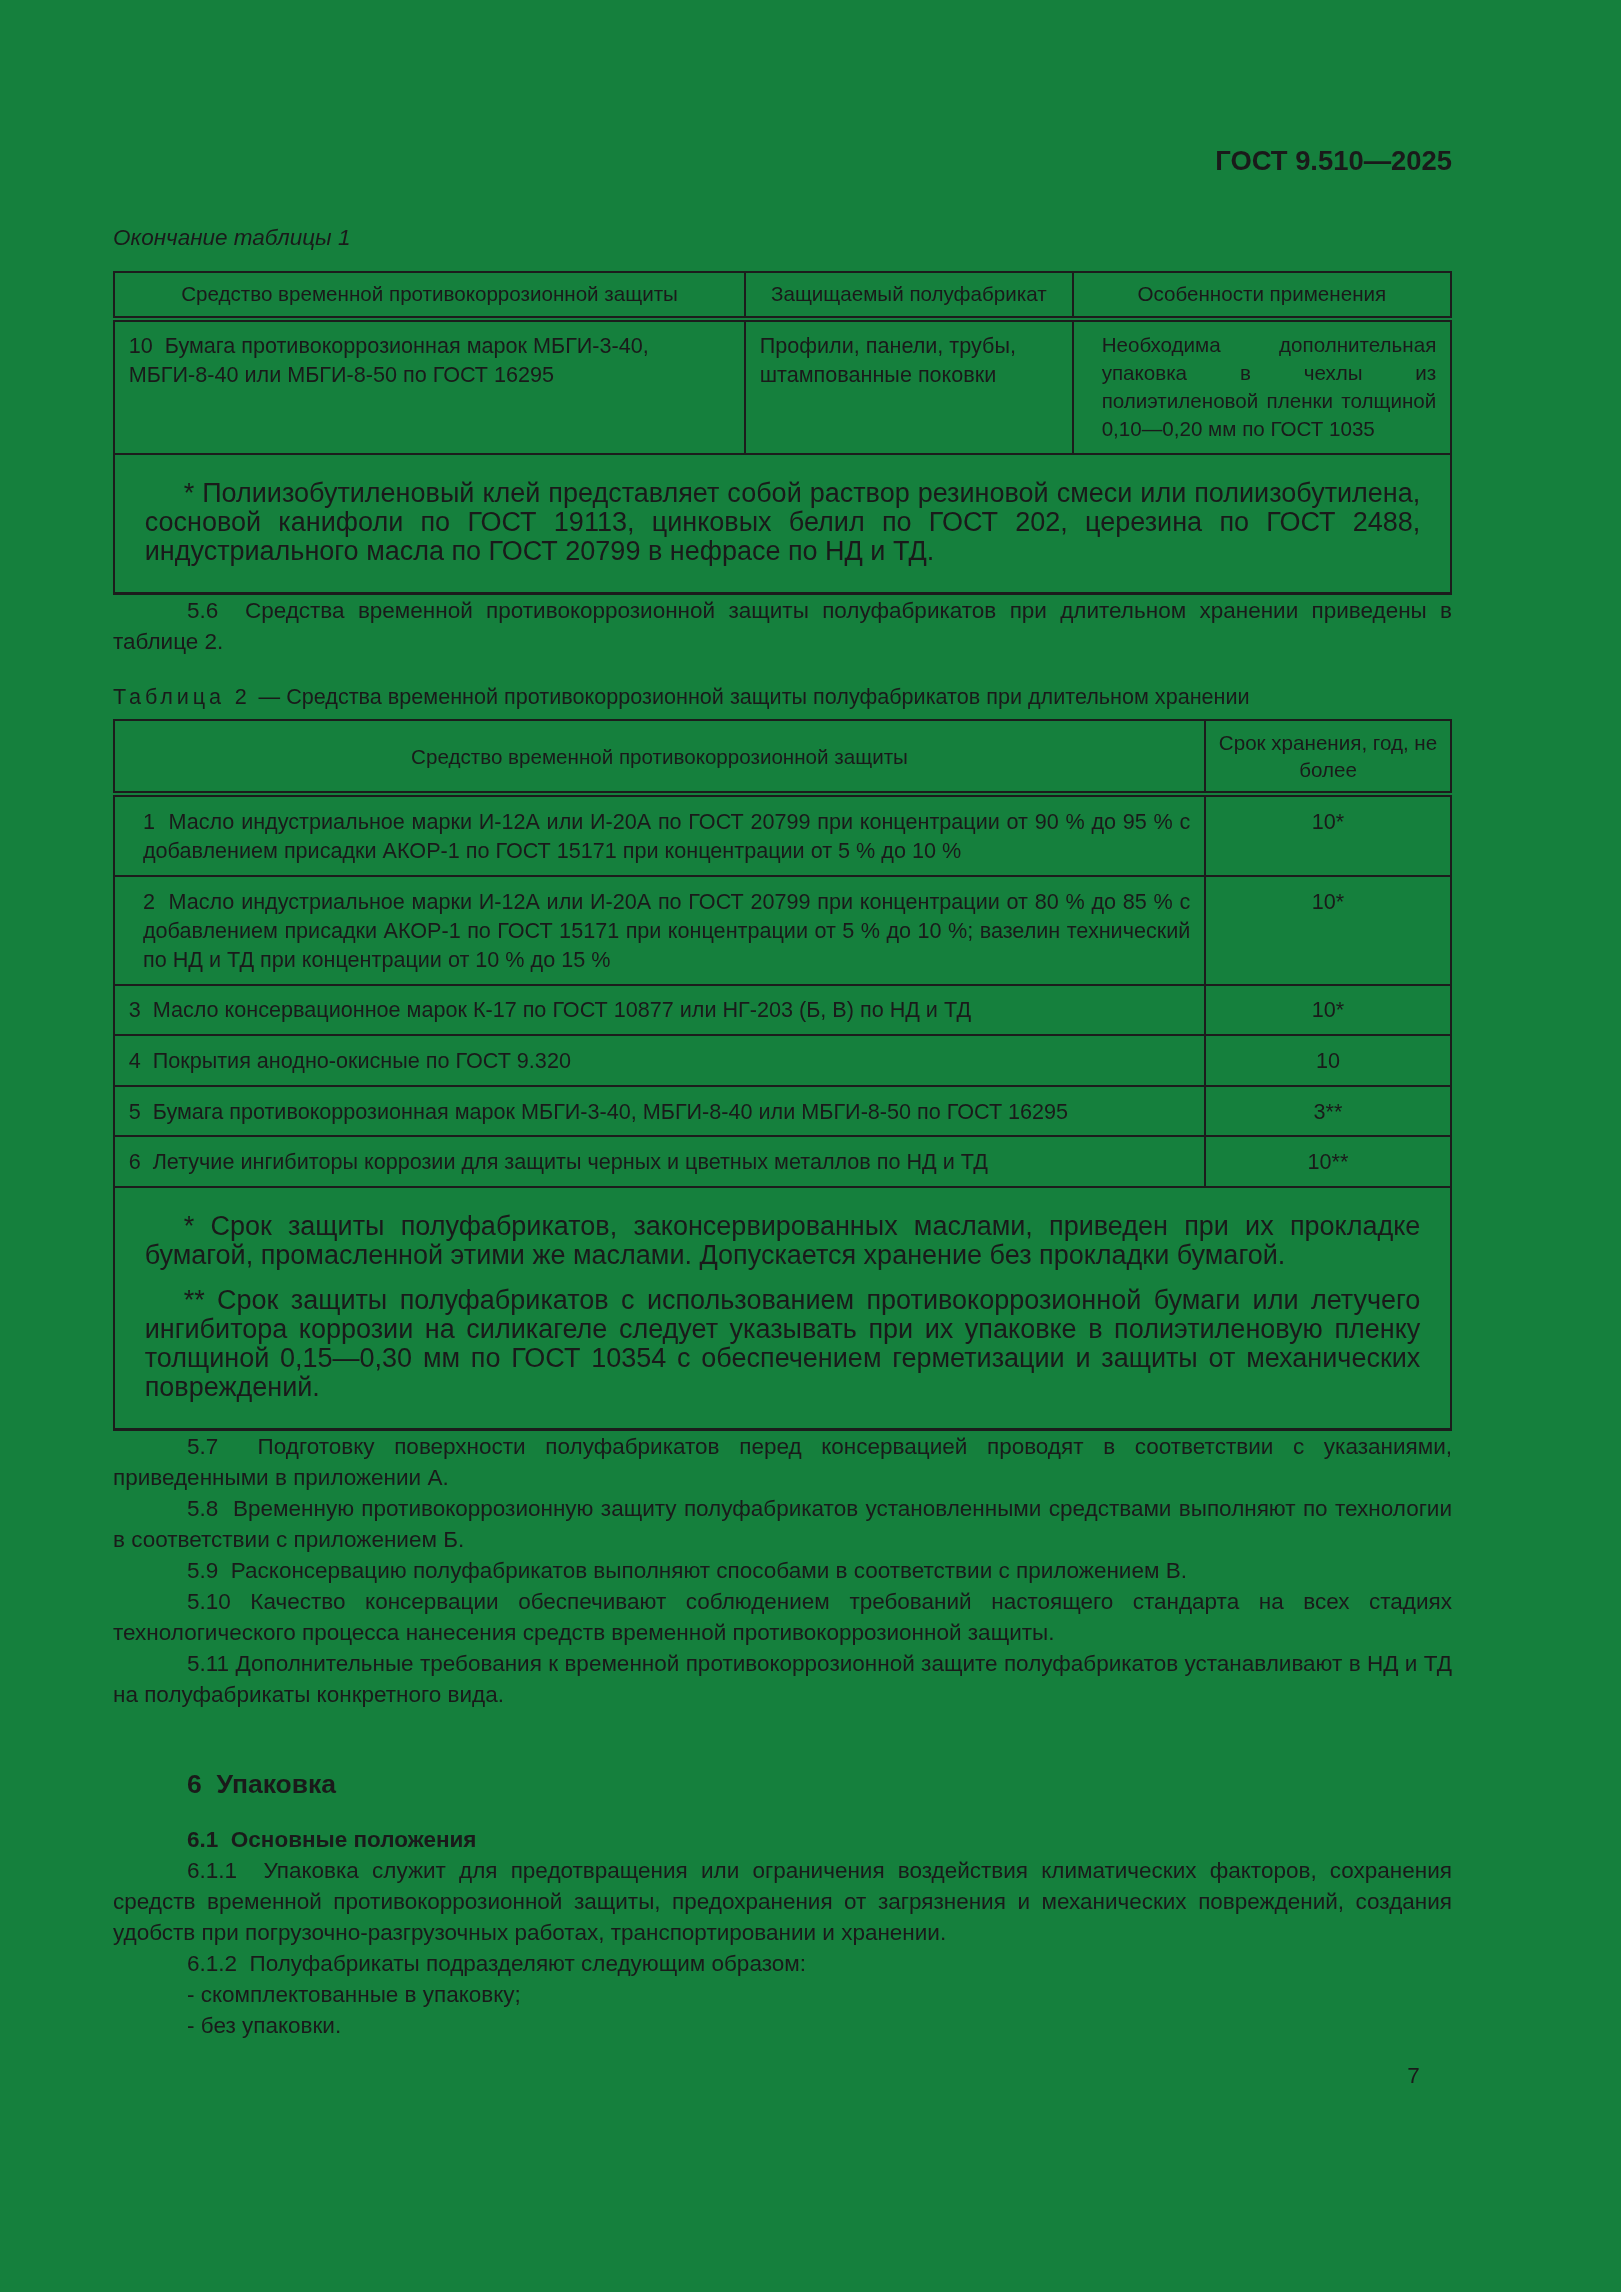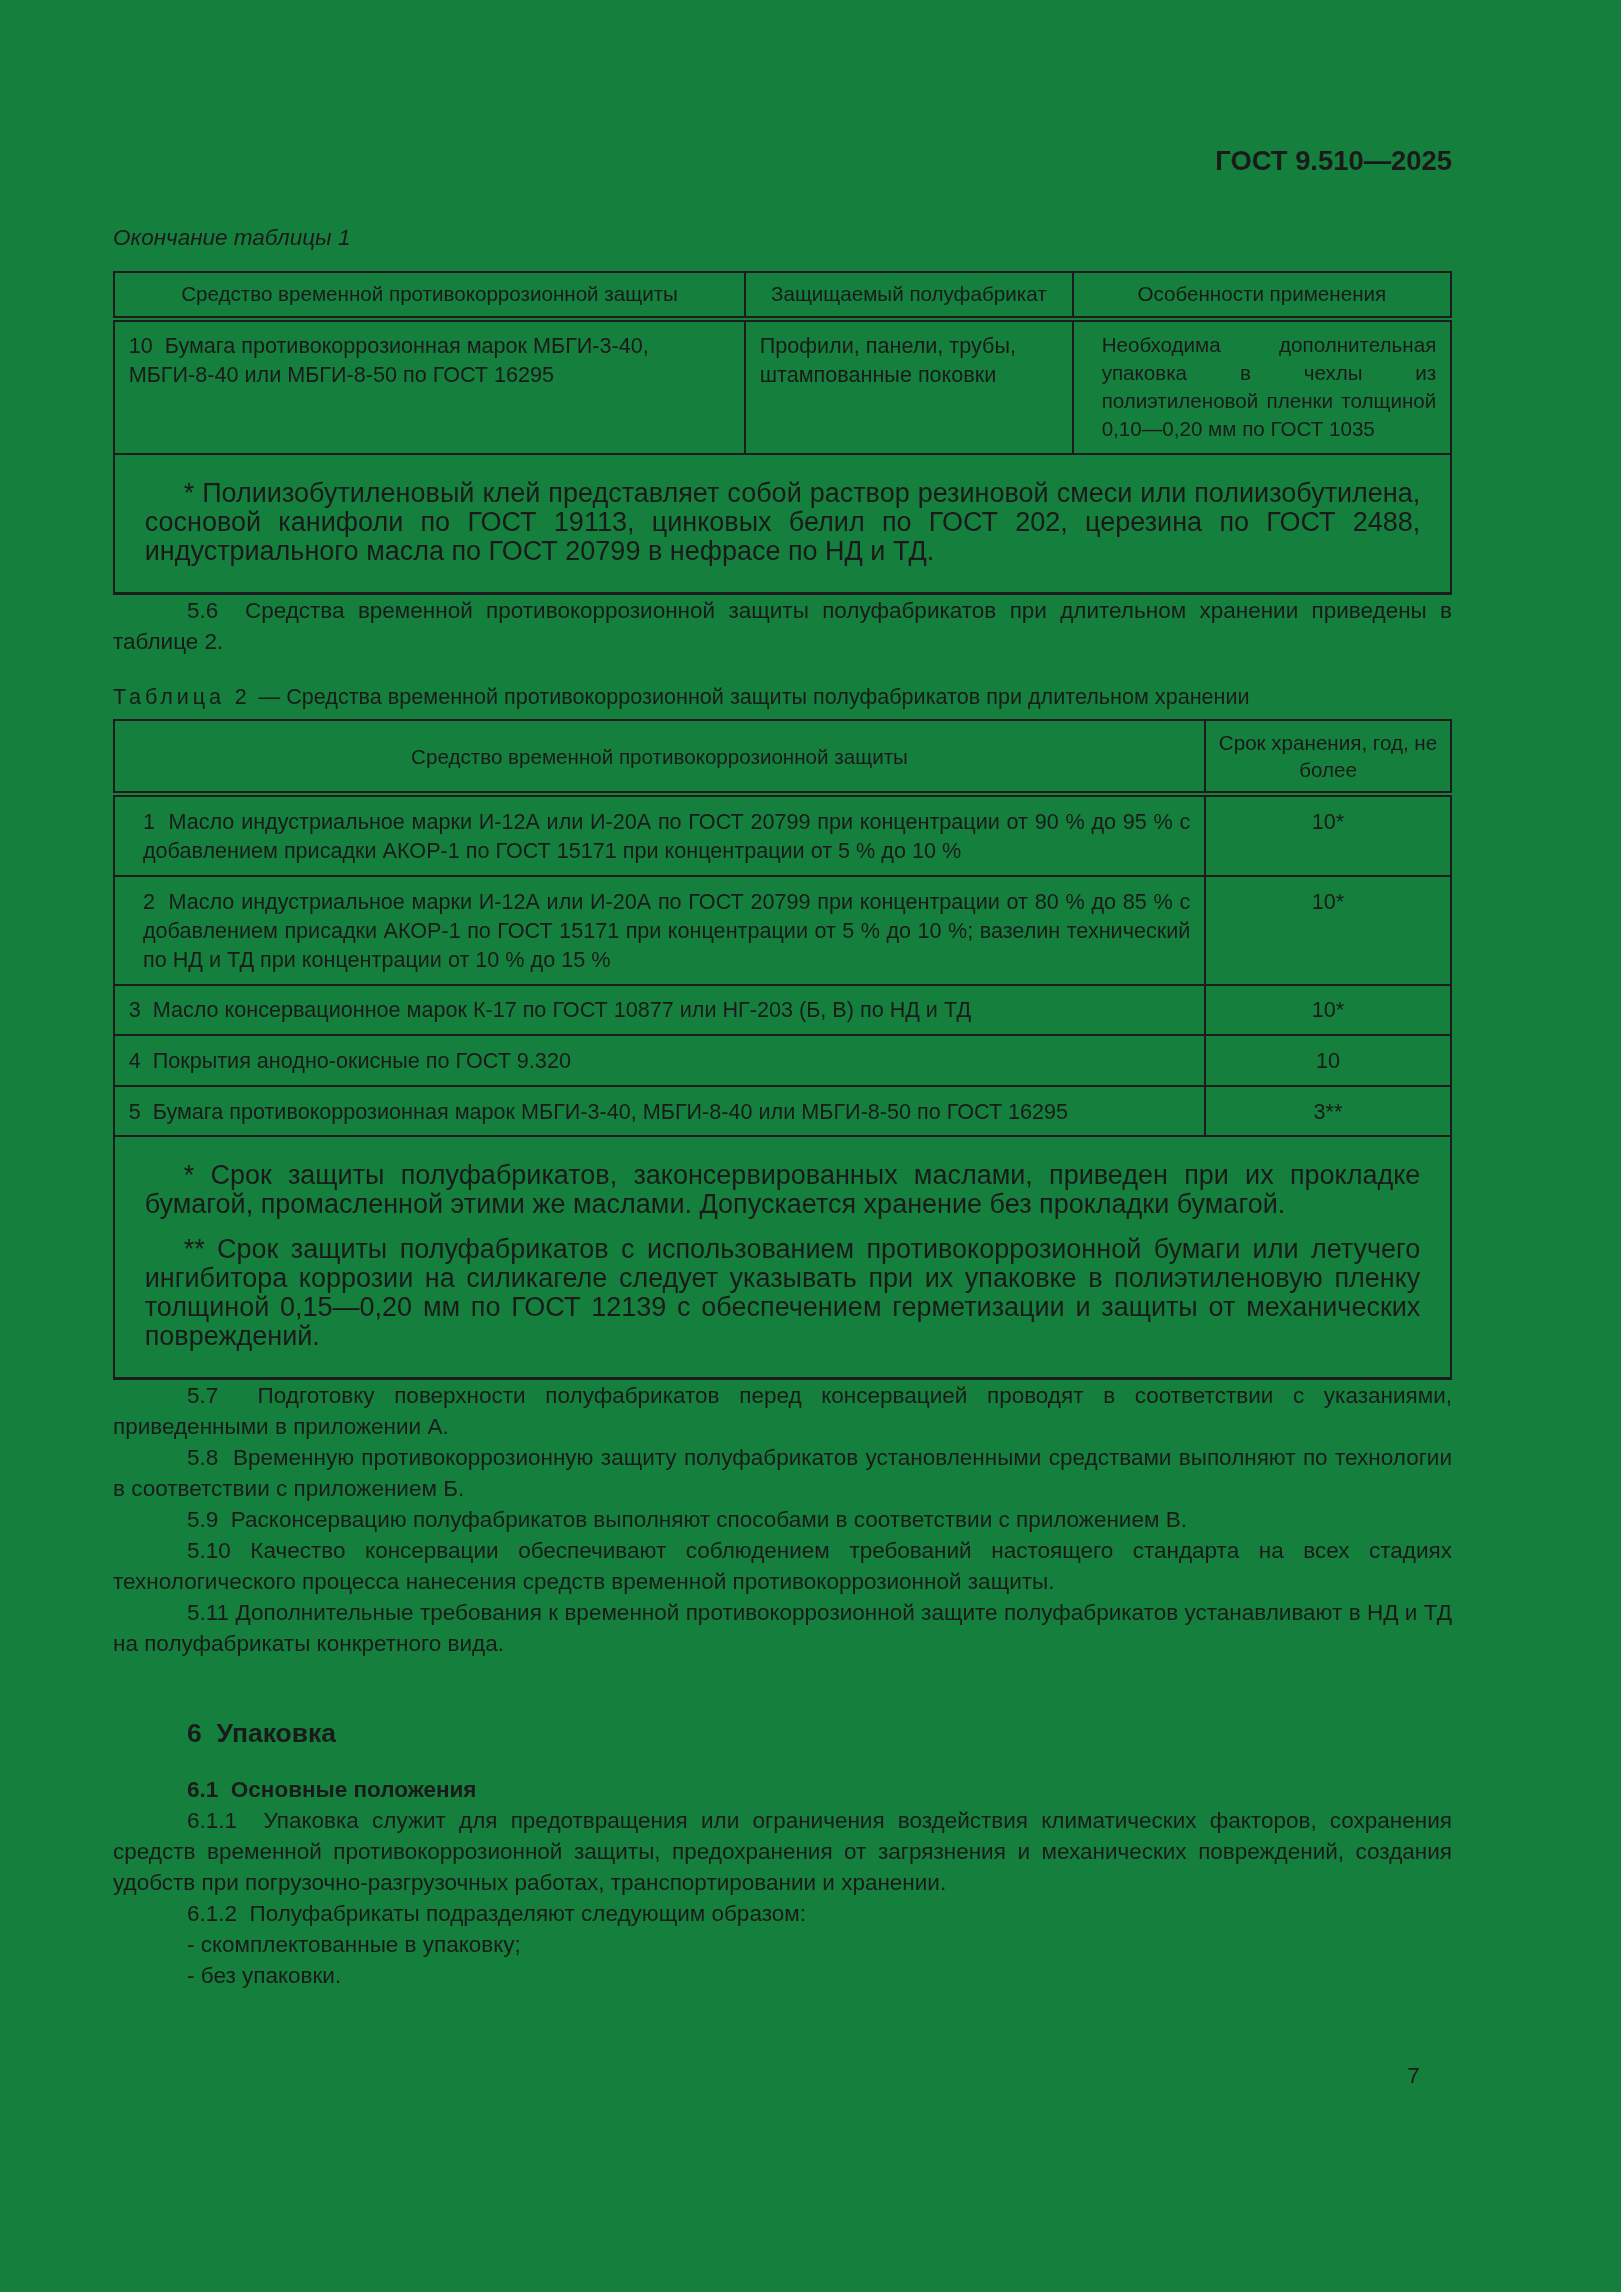--- a/index.html
+++ b/index.html
@@ -177,24 +177,28 @@
           <td class="term">10*</td>
         </tr>
         <tr>
           <td>4&nbsp; Покрытия анодно-окисные по ГОСТ 9.320</td>
           <td class="term">10</td>
         </tr>
         <tr>
           <td>5&nbsp; Бумага противокоррозионная марок МБГИ-3-40, МБГИ-8-40 или МБГИ-8-50 по ГОСТ 16295</td>
           <td class="term">3**</td>
         </tr>
+        <tr>
+          <td>6&nbsp; Летучие ингибиторы коррозии для защиты черных и цветных металлов по НД и ТД</td>
+          <td class="term">10**</td>
+        </tr>
         <tr class="fnrow">
           <td colspan="2">
             <p class="fn">* Срок защиты полуфабрикатов, законсервированных маслами, приведен при их прокладке бумагой, промасленной этими же маслами. Допускается хранение без прокладки бумагой.</p>
-            <p class="fn">** Срок защиты полуфабрикатов с использованием противокоррозионной бумаги или летучего ингибитора коррозии на силикагеле следует указывать при их упаковке в полиэтиленовую пленку толщиной 0,15—0,20 мм по ГОСТ 12139 с обеспечением герметизации и защиты от механических повреждений.</p>
+            <p class="fn">** Срок защиты полуфабрикатов с использованием противокоррозионной бумаги или летучего ингибитора коррозии на силикагеле следует указывать при их упаковке в полиэтиленовую пленку толщиной 0,15—0,30 мм по ГОСТ 10354 с обеспечением герметизации и защиты от механических повреждений.</p>
           </td>
         </tr>
       </tbody>
     </table>
 
     <p class="body mt-after-t2">5.7&nbsp; Подготовку поверхности полуфабрикатов перед консервацией проводят в соответствии с указаниями, приведенными в приложении А.</p>
     <p class="body">5.8&nbsp; Временную противокоррозионную защиту полуфабрикатов установленными средствами выполняют по технологии в соответствии с приложением Б.</p>
     <p class="body">5.9&nbsp; Расконсервацию полуфабрикатов выполняют способами в соответствии с приложением В.</p>
     <p class="body">5.10 Качество консервации обеспечивают соблюдением требований настоящего стандарта на всех стадиях технологического процесса нанесения средств временной противокоррозионной защиты.</p>
     <p class="body">5.11 Дополнительные требования к временной противокоррозионной защите полуфабрикатов устанавливают в НД и ТД на полуфабрикаты конкретного вида.</p>

